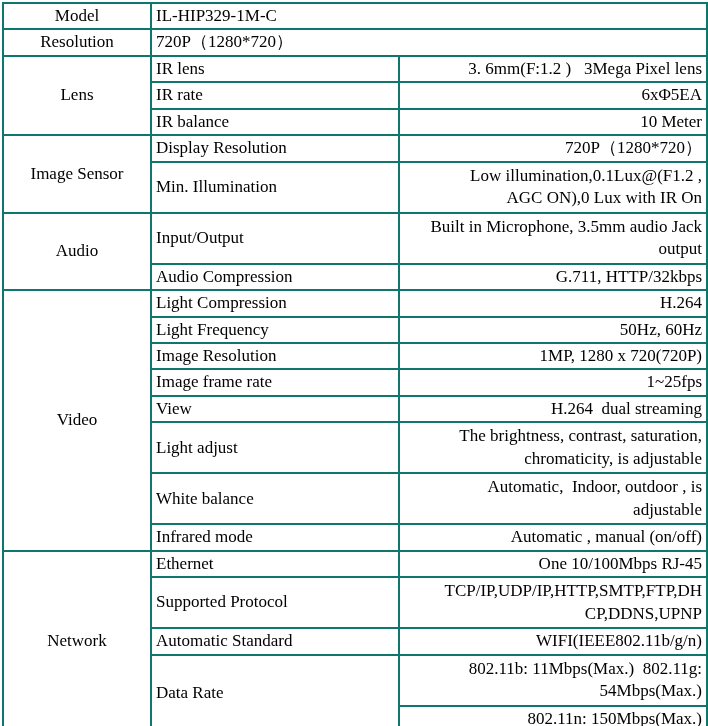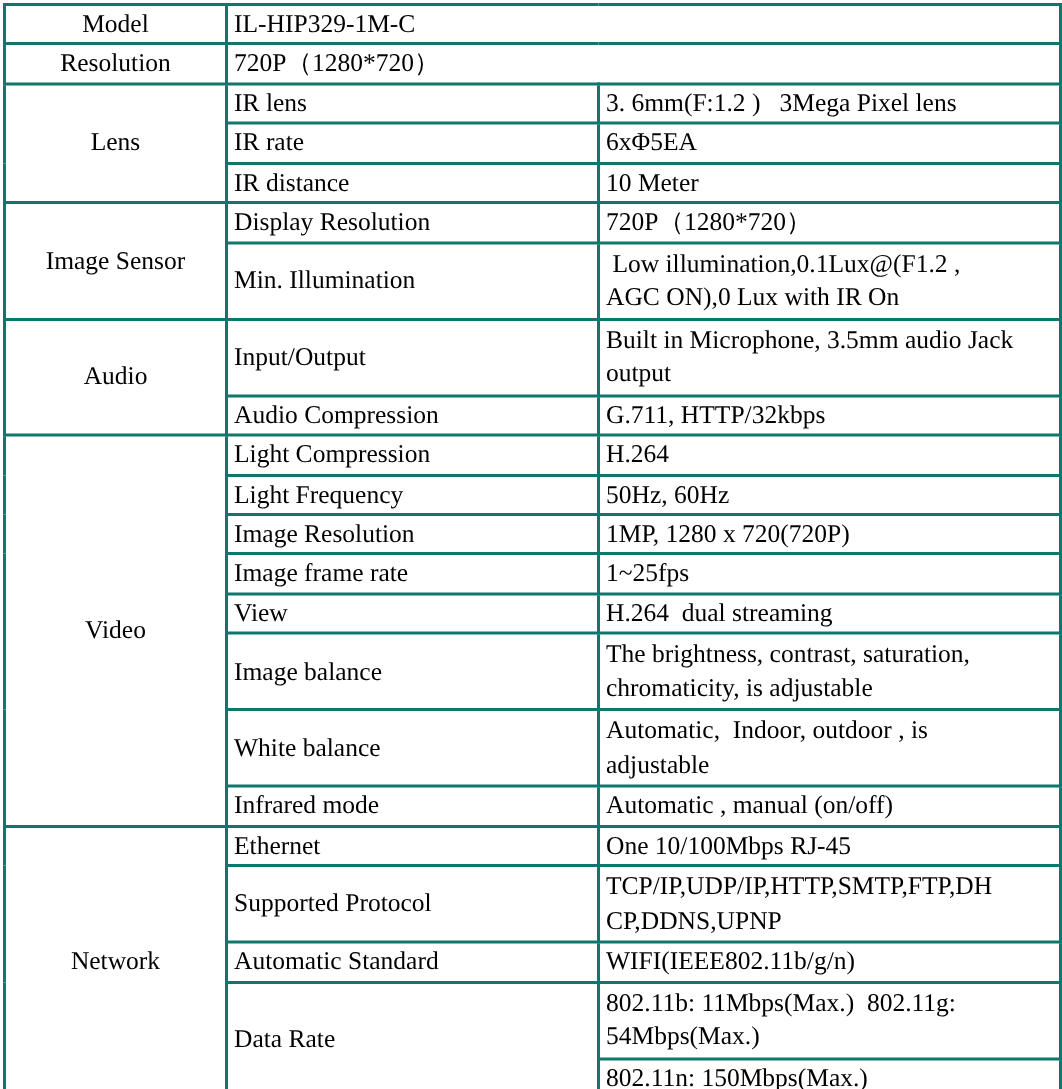--- a/index.html
+++ b/index.html
@@ -33,21 +33,21 @@
   col.c2 { width: 248px; }
   col.c3 { width: 308px; }
   td.cat {
     text-align: center;
   }
   td.lab {
     text-align: left;
     margin-left: 28px;
   }
   td.val {
-    text-align: left;
+    text-align: right;
     white-space: pre-wrap;
   }
   td.center {
     text-align: left;
   }
   tr.h1 { height: 26px; }
   tr.h2 { height: 51px; }
 </style>
 </head>
 <body>
@@ -74,21 +74,21 @@
     <tr class="h1">
       <td class="cat" rowspan="3">Lens</td>
       <td class="lab">IR lens</td>
       <td class="val">3. 6mm(F:1.2 )   3Mega Pixel lens</td>
     </tr>
     <tr class="h1">
       <td class="lab">IR rate</td>
       <td class="val">6xΦ5EA</td>
     </tr>
     <tr class="h1">
-      <td class="lab">IR distance</td>
+      <td class="lab">IR balance</td>
       <td class="val">10 Meter</td>
     </tr>
 
     <tr class="h1">
       <td class="cat" rowspan="2">Image Sensor</td>
       <td class="lab">Display Resolution</td>
       <td class="val">720P（1280*720）</td>
     </tr>
     <tr class="h2">
       <td class="lab">Min. Illumination</td>
@@ -122,21 +122,21 @@
     </tr>
     <tr class="h1">
       <td class="lab">Image frame rate</td>
       <td class="val">1~25fps</td>
     </tr>
     <tr class="h1">
       <td class="lab">View</td>
       <td class="val">H.264  dual streaming</td>
     </tr>
     <tr class="h2">
-      <td class="lab">Image balance</td>
+      <td class="lab">Light adjust</td>
       <td class="val">The brightness, contrast, saturation,
 chromaticity, is adjustable</td>
     </tr>
     <tr class="h2">
       <td class="lab">White balance</td>
       <td class="val">Automatic,  Indoor, outdoor , is
 adjustable</td>
     </tr>
     <tr class="h1">
       <td class="lab">Infrared mode</td>

